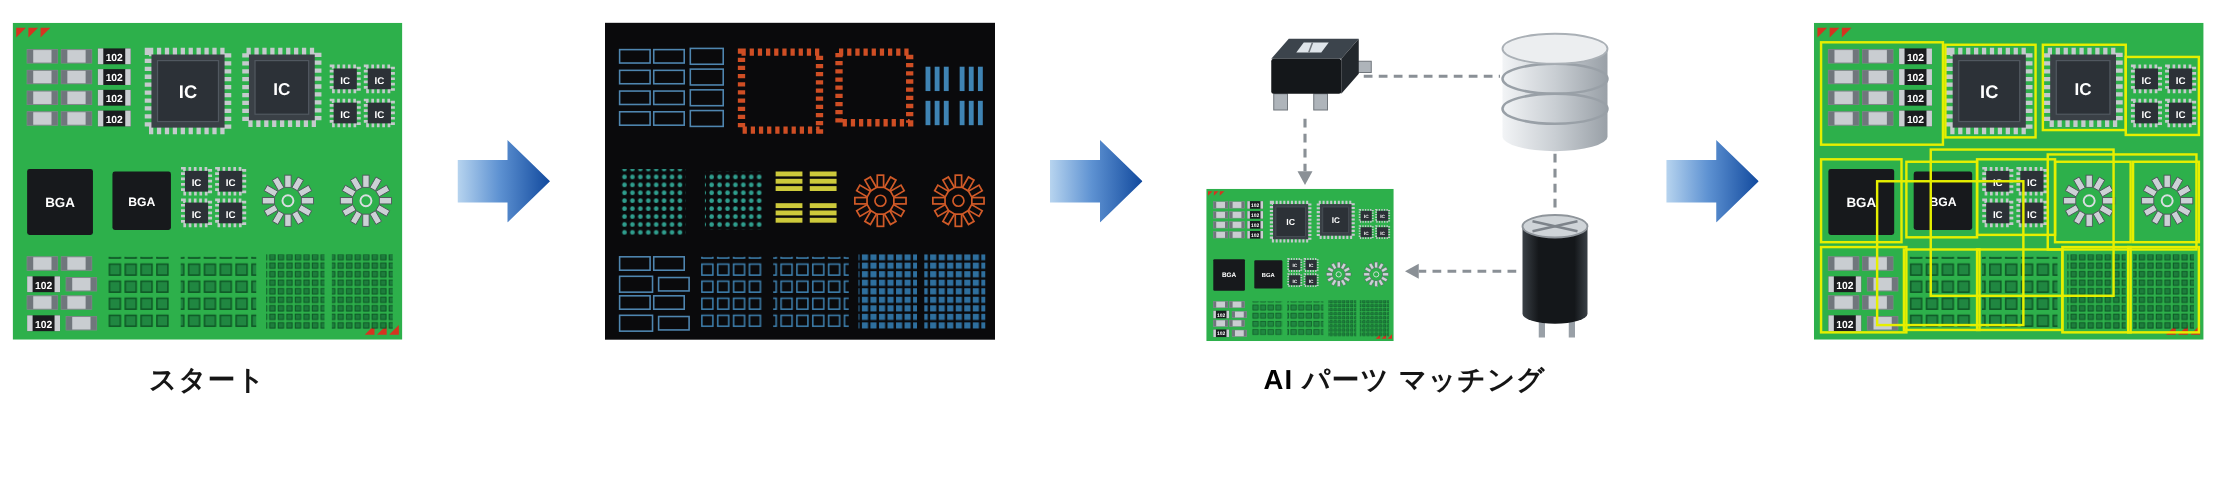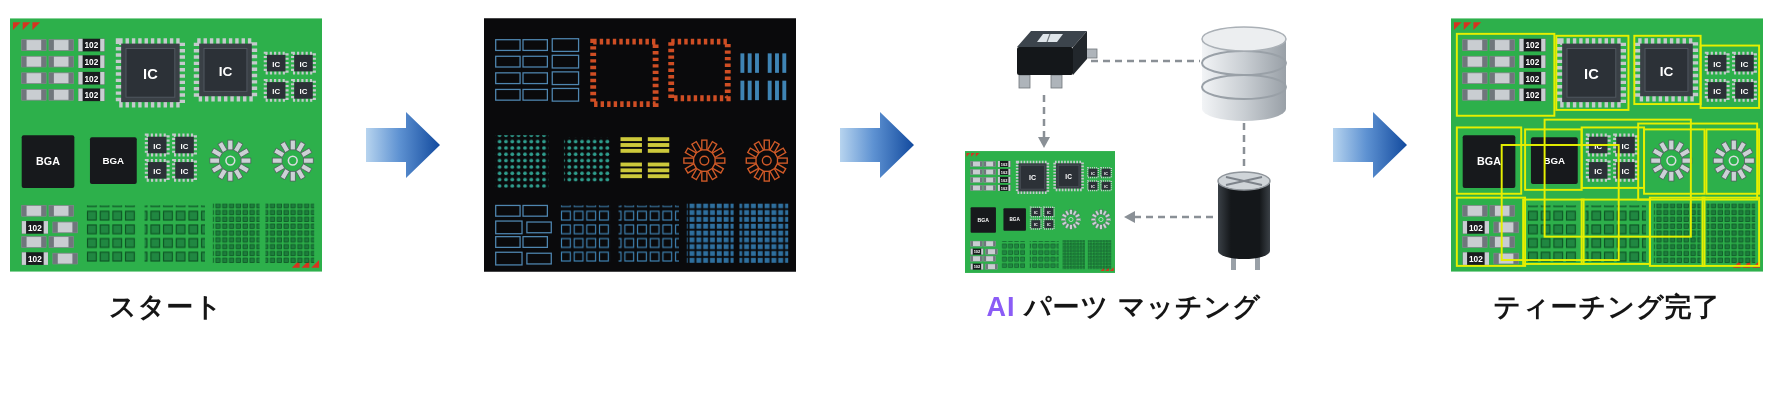--- a/index.html
+++ b/index.html
@@ -10,24 +10,24 @@
   }
   .diagram {
     width:1773px; height:403px;
     display:flex; align-items:flex-start; justify-content:space-between;
     padding:17px 10px 0 10px;
   }
   .step { display:flex; flex-direction:column; align-items:center; flex:0 0 auto; }
   .panel { display:block; }
   .flow-arrow { flex:0 0 auto; margin-top:95px; }
   .label {
-    margin-top:16px; font-size:27px; font-weight:600; color:#151515;
+    margin-top:16px; font-size:22px; font-weight:600; color:#151515;
     letter-spacing:1px; white-space:nowrap; text-align:center;
   }
-  .label .ai { color:#8b5cf6; font-weight:800; }
+  .label .ai { color:#000000; font-weight:800; }
   .defs-holder { position:absolute; width:0; height:0; overflow:hidden; }
 </style>
 </head>
 <body>
 
 <svg class="defs-holder" aria-hidden="true">
   <defs>
     <linearGradient id="arrowgrad" x1="0" y1="0" x2="1" y2="0">
       <stop offset="0" stop-color="#b7d4ef"></stop>
       <stop offset="0.45" stop-color="#5e92d2"></stop>
@@ -351,16 +351,15 @@
         <rect x="6" y="184" width="70" height="70"></rect>
         <rect x="74" y="186" width="62" height="66"></rect>
         <rect x="134" y="186" width="70" height="66"></rect>
         <rect x="204" y="184" width="56" height="70"></rect>
         <rect x="258" y="184" width="58" height="70"></rect>
         <rect x="96" y="104" width="150" height="120"></rect>
         <rect x="52" y="130" width="120" height="118"></rect>
         <rect x="192" y="108" width="122" height="78"></rect>
       </g>
     </svg>
-    <div class="label">ティーチング完了</div>
   </div>
 
 </div>
 
 </body></html>

